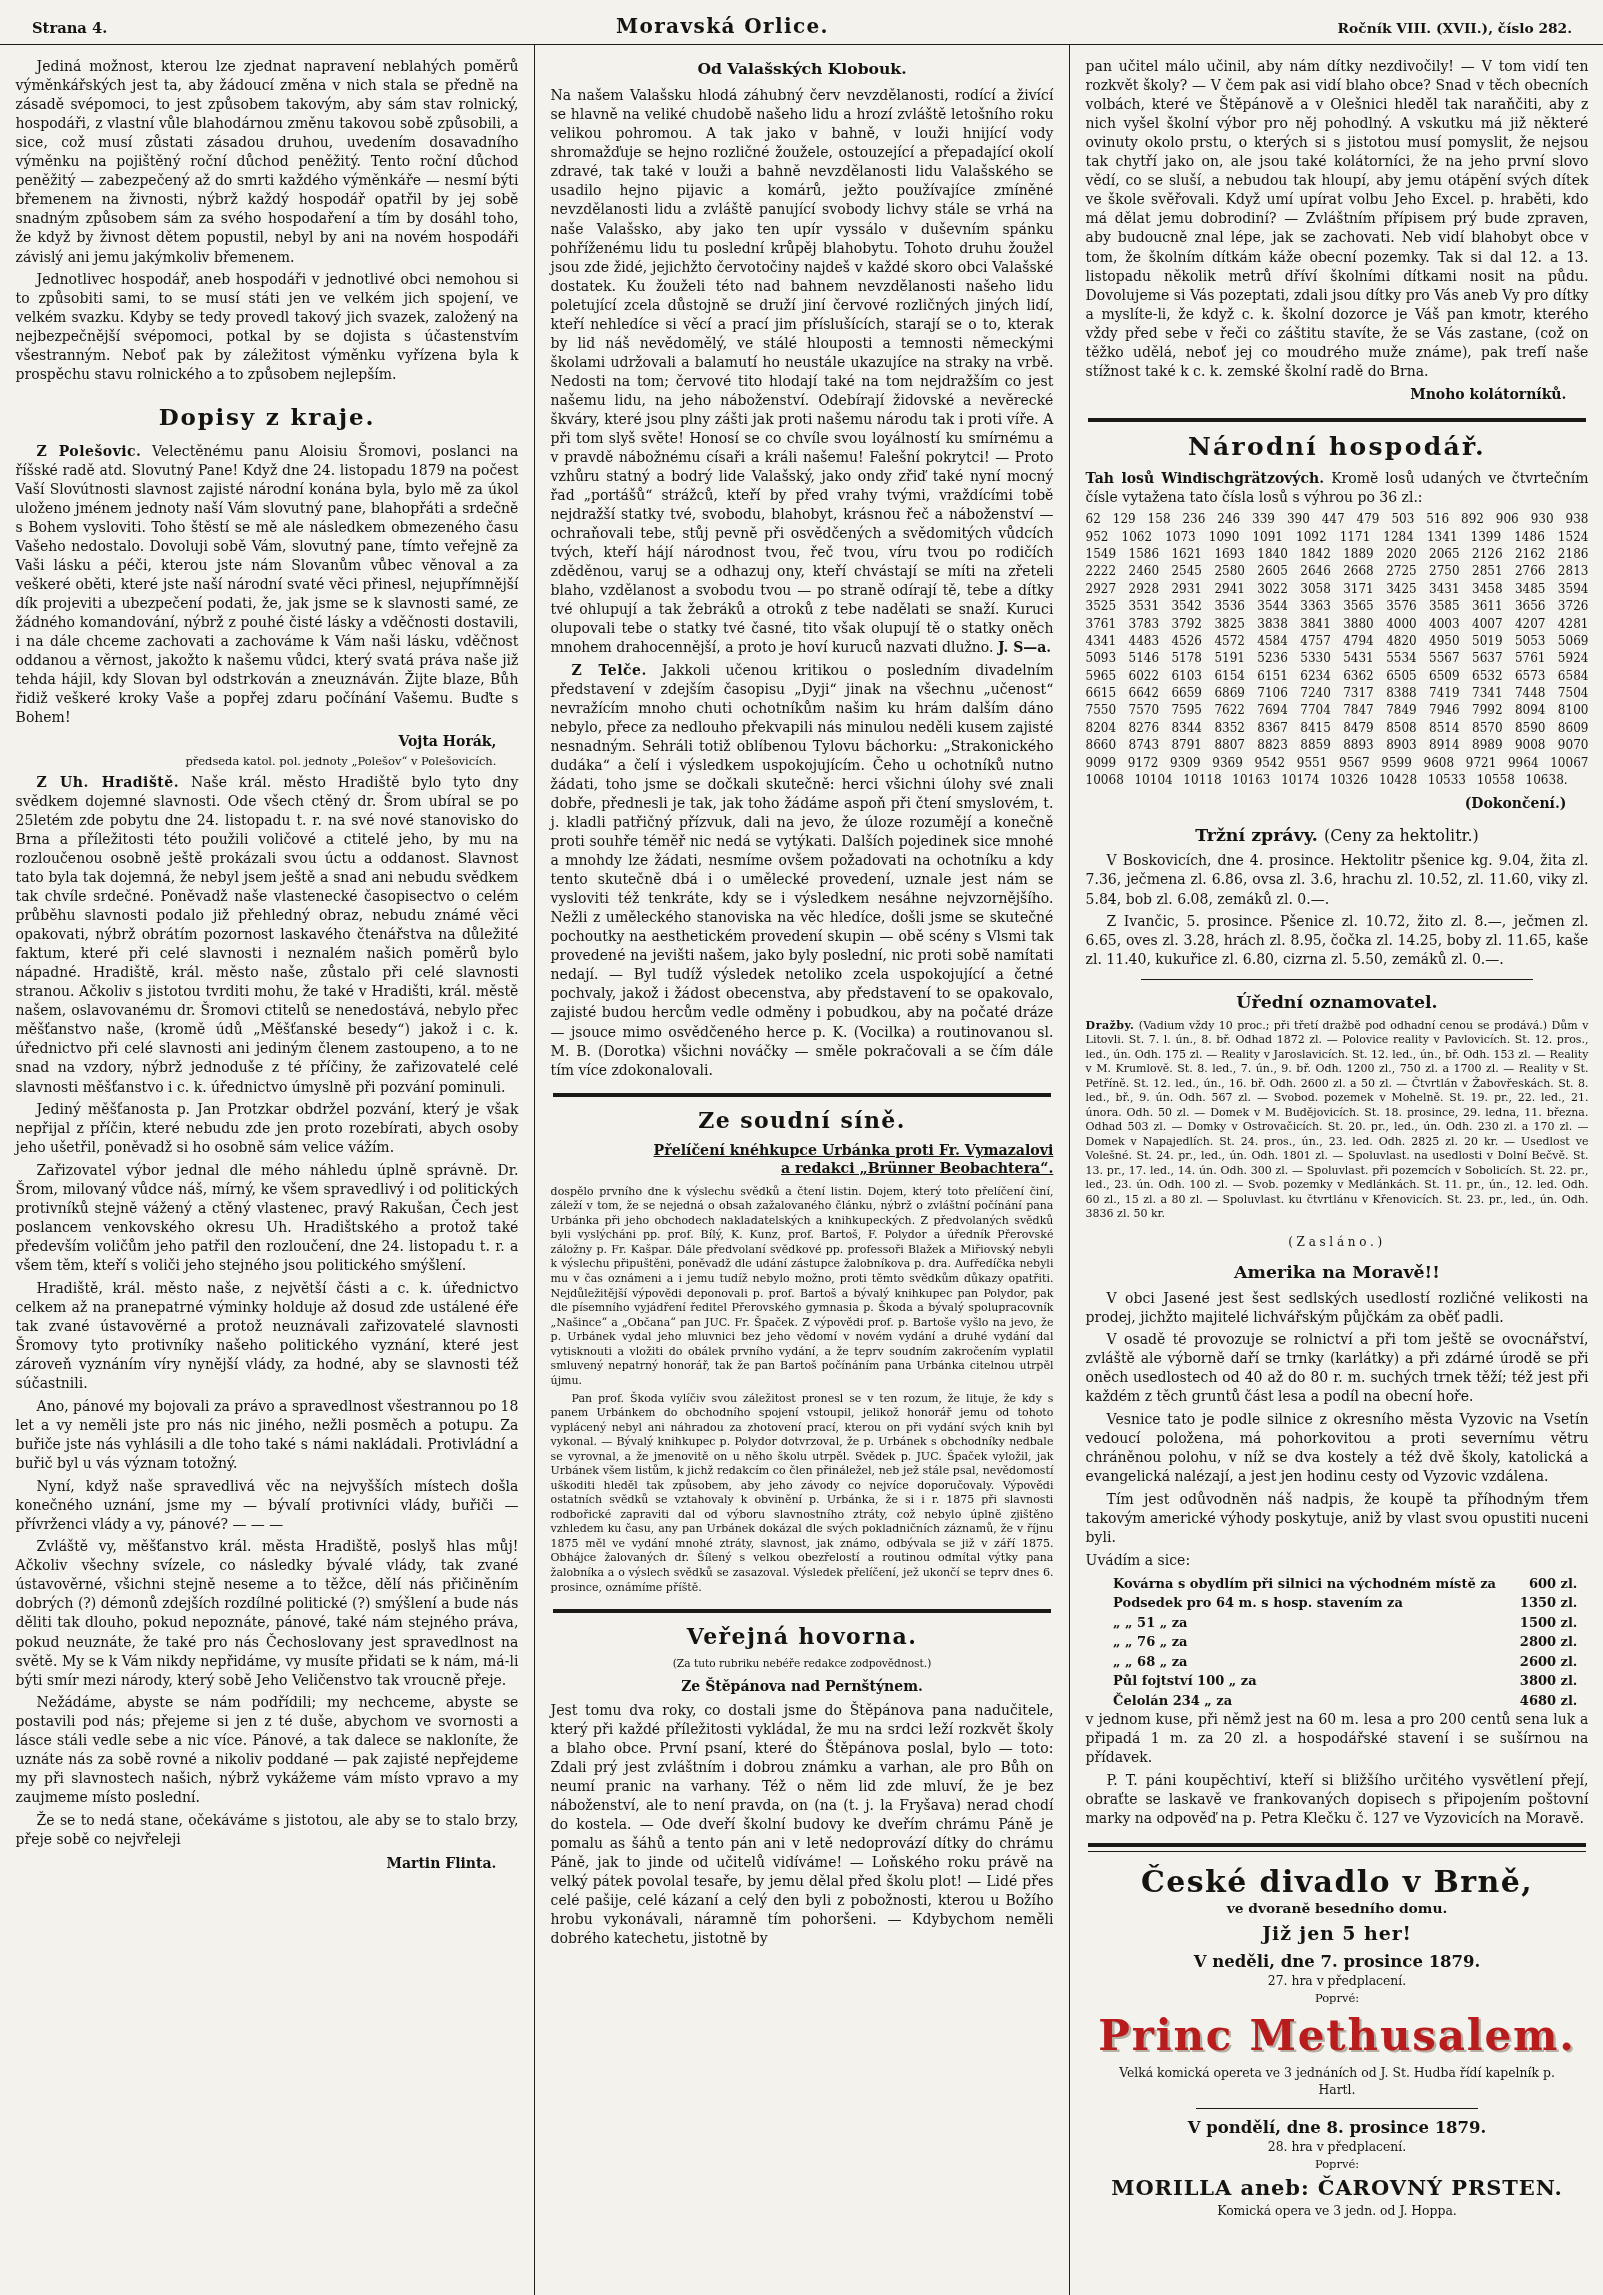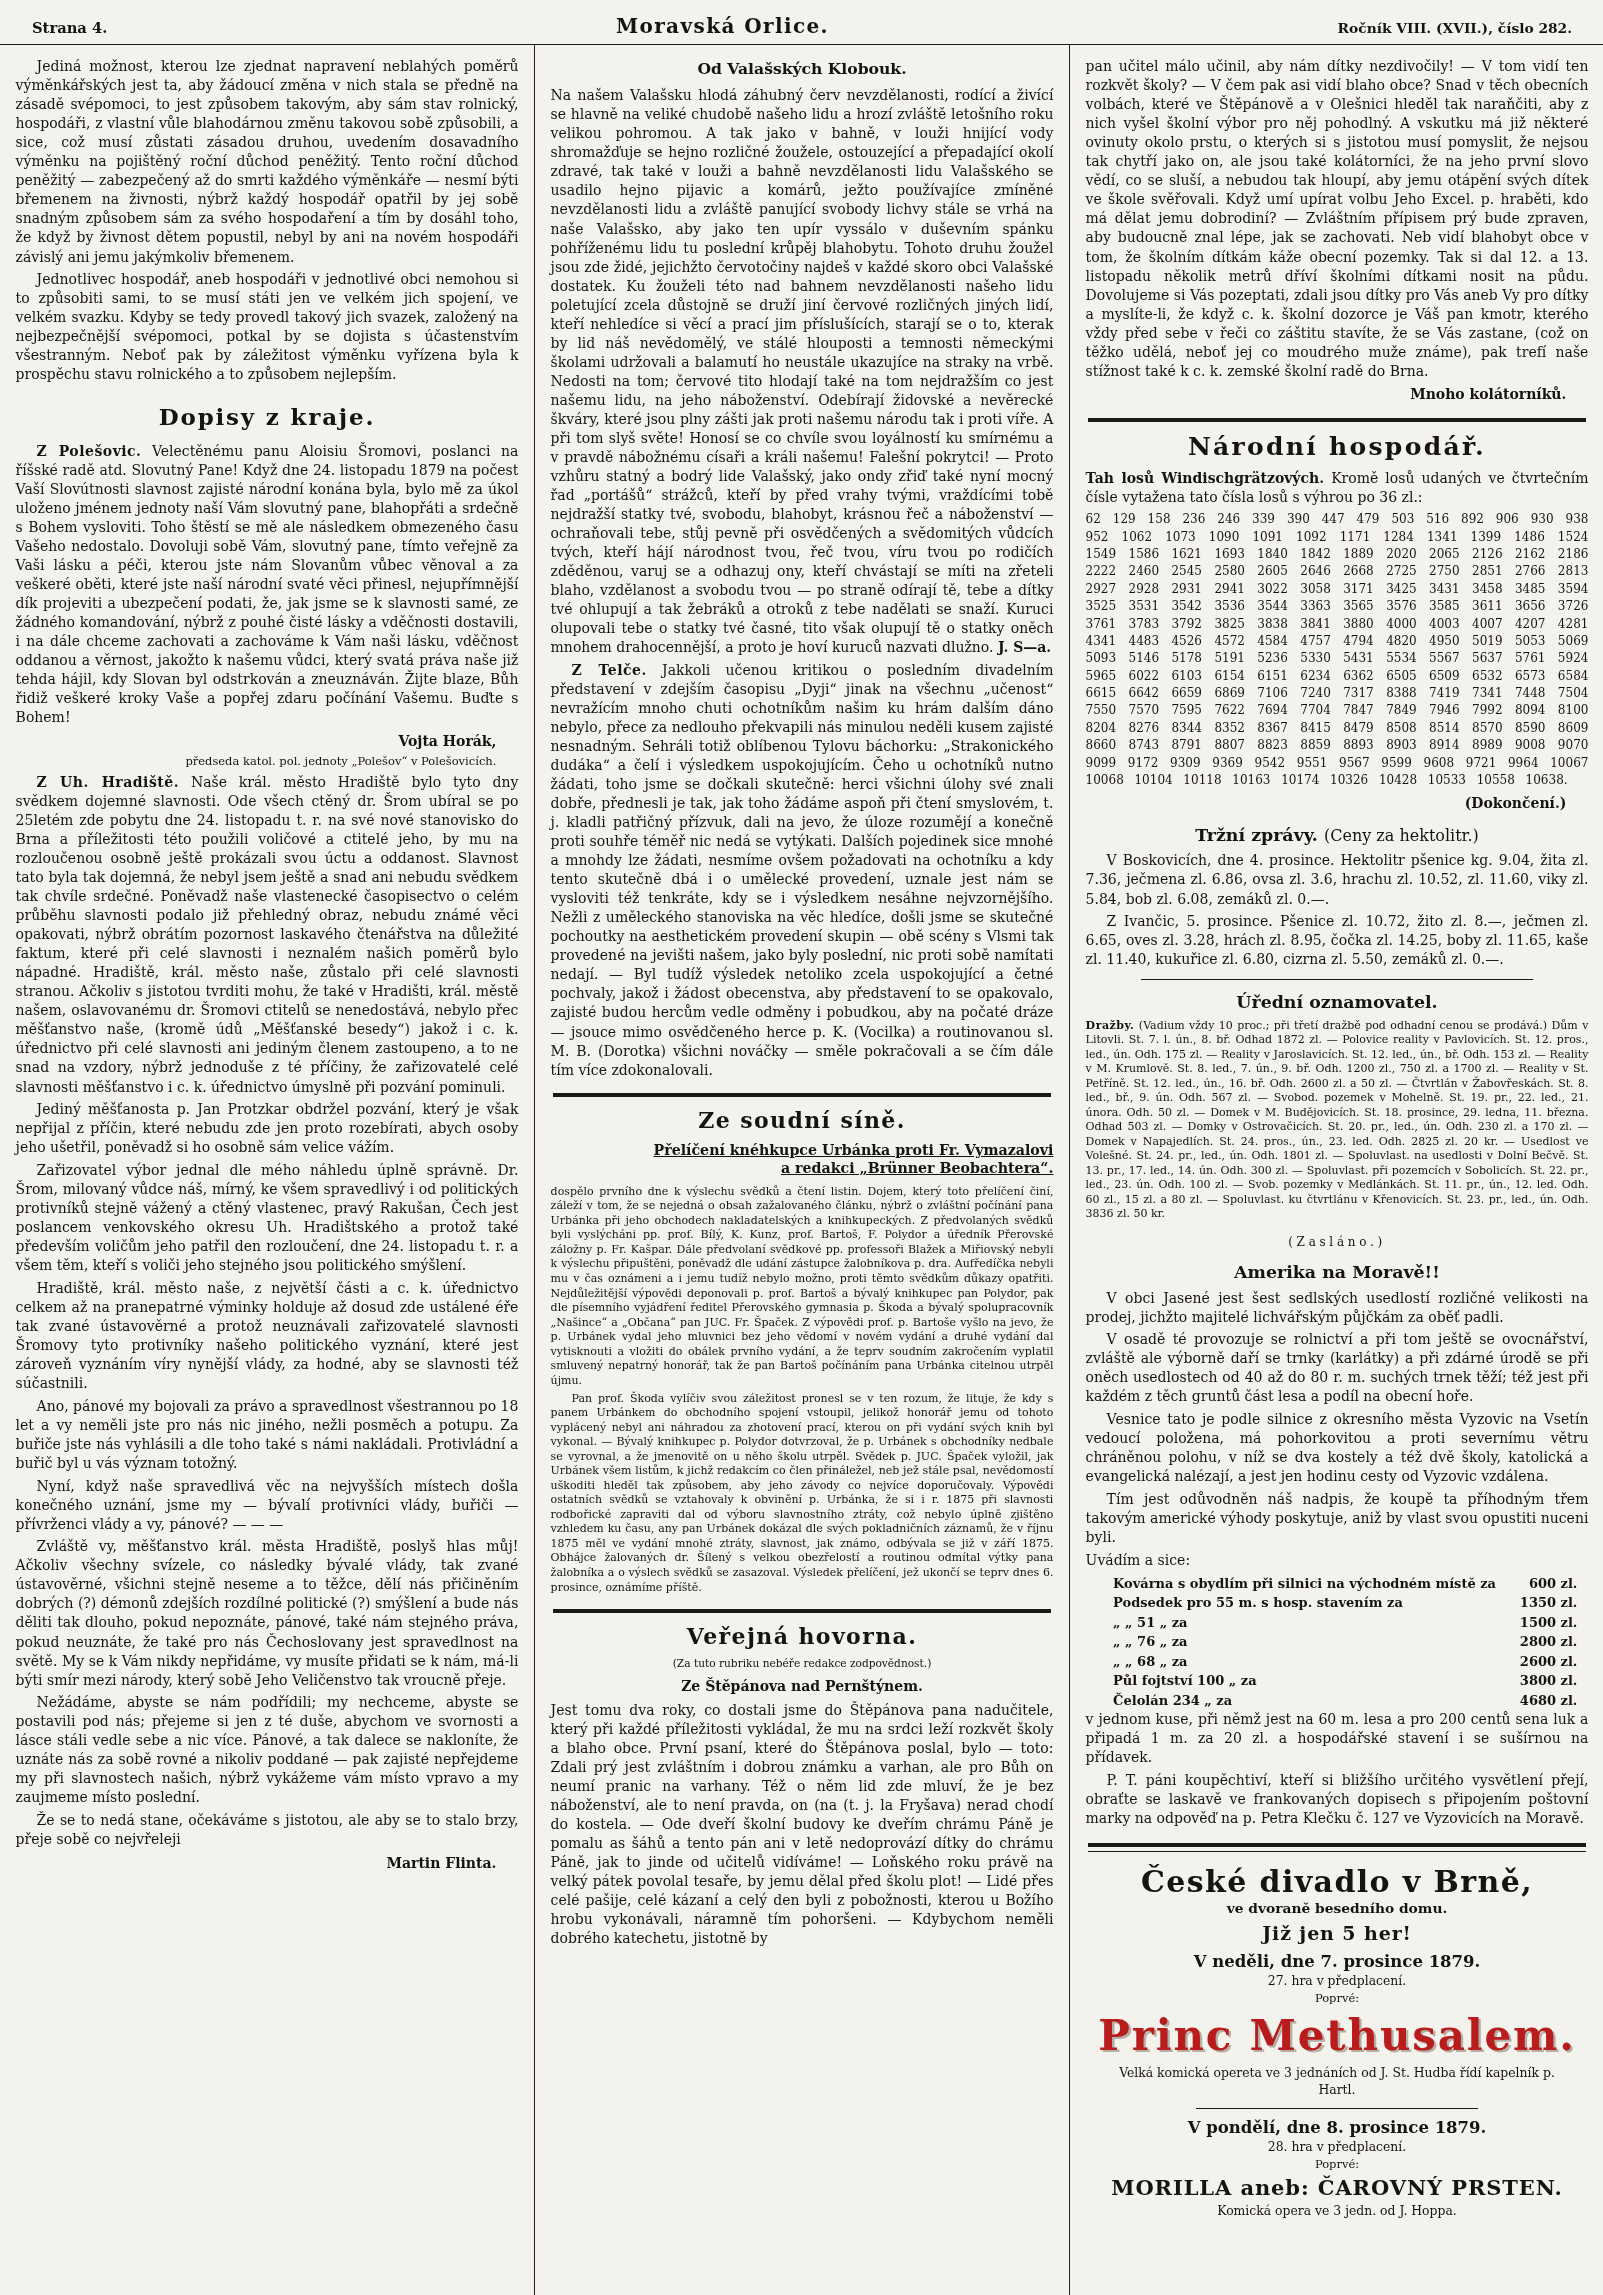--- a/index.html
+++ b/index.html
@@ -165,21 +165,21 @@
       <p>V osadě té provozuje se rolnictví a při tom ještě se ovocnářství, zvláště ale výborně daří se trnky (karlátky) a při zdárné úrodě se při oněch usedlostech od 40 až do 80 r. m. suchých trnek těží; též jest při každém z těch gruntů část lesa a podíl na obecní hoře.</p>
       <p>Vesnice tato je podle silnice z okresního města Vyzovic na Vsetín vedoucí položena, má pohorkovitou a proti severnímu větru chráněnou polohu, v níž se dva kostely a též dvě školy, katolická a evangelická nalézají, a jest jen hodinu cesty od Vyzovic vzdálena.</p>
       <p>Tím jest odůvodněn náš nadpis, že koupě ta příhodným třem takovým americké výhody poskytuje, aniž by vlast svou opustiti nuceni byli.</p>
       <p class="noind">Uvádím a sice:</p>
 
       <div class="offer">
         <span class="o-label">Kovárna s obydlím při silnici na východném místě za</span>
         <span class="o-price">600 zl.</span>
       </div>
       <div class="offer">
-        <span class="o-label">Podsedek pro 55 m. s hosp. stavením za</span>
+        <span class="o-label">Podsedek pro 64 m. s hosp. stavením za</span>
         <span class="o-price">1350 zl.</span>
       </div>
       <div class="offer">
         <span class="o-label">„   „   51   „   za</span>
         <span class="o-price">1500 zl.</span>
       </div>
       <div class="offer">
         <span class="o-label">„   „   76   „   za</span>
         <span class="o-price">2800 zl.</span>
       </div>

